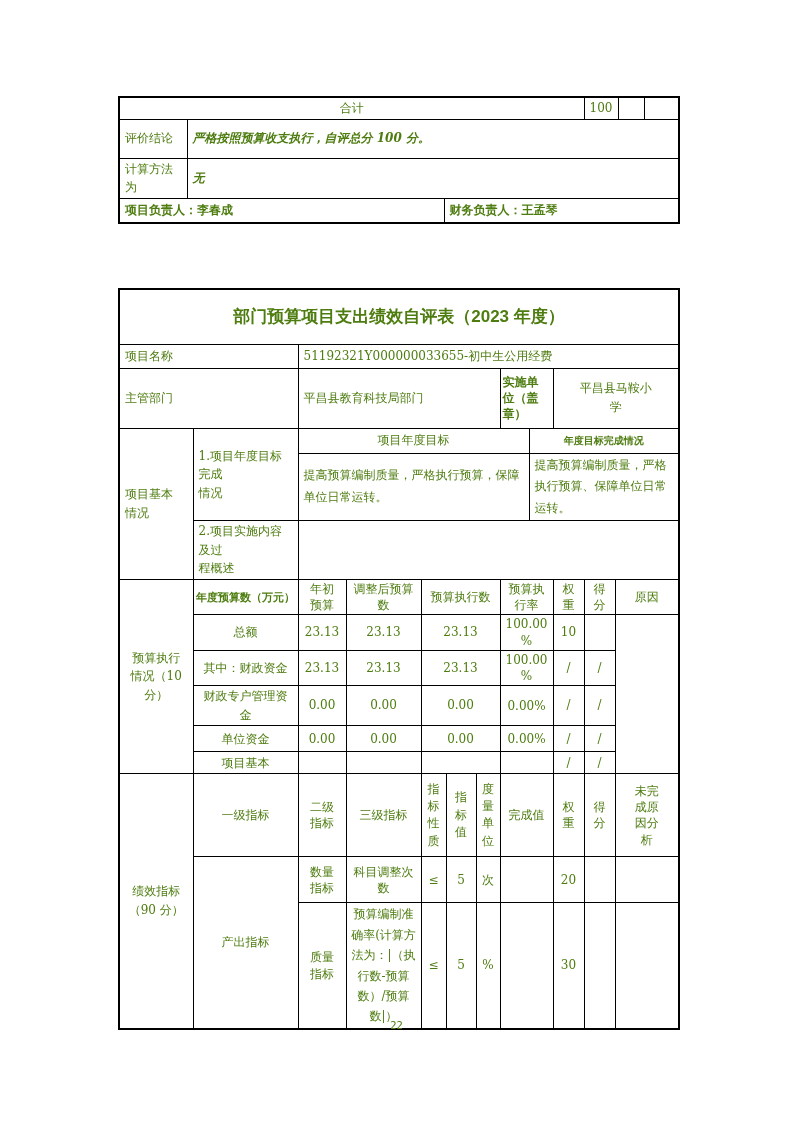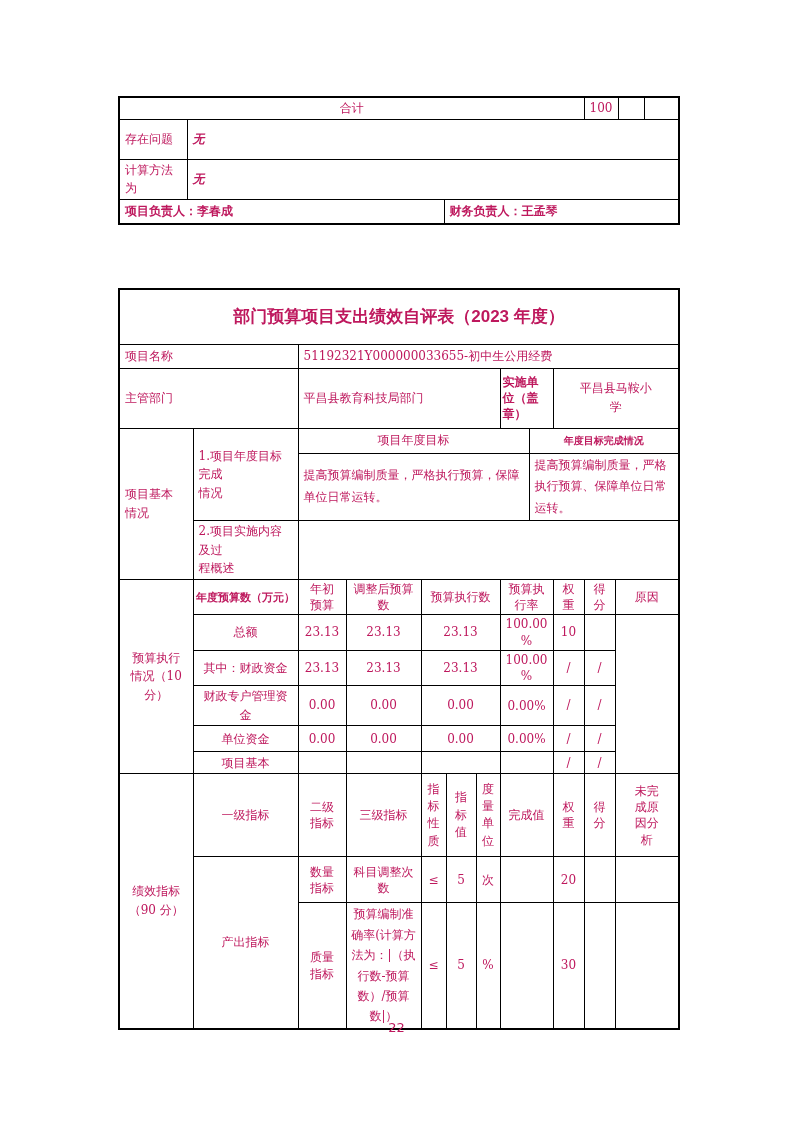--- a/index.html
+++ b/index.html
@@ -2,21 +2,21 @@
 <html><head>
 <meta charset="utf-8">
 <style>
   * { box-sizing: border-box; }
   html, body { margin: 0; padding: 0; background: #ffffff; }
   .page {
     position: relative;
     width: 793px;
     height: 1122px;
     background: #ffffff;
-    color: #be185d;
+    color: #4d7c0f;
     font-family: "DejaVu Serif", "Liberation Serif", serif;
     overflow: hidden;
   }
   table {
     border-collapse: collapse;
     table-layout: fixed;
     position: absolute;
   }
   td {
     border: 1px solid #000;
@@ -45,21 +45,21 @@
   .tight { padding: 1px 0; font-size: 11px; white-space: nowrap; font-weight: bold; }
   .hdr { line-height: 1.35; padding: 1px 2px; margin-left: 34px; }
   .vhdr { line-height: 1.45; padding: 1px 1px; }
   .tall-text { line-height: 1.8; }
   .breakall { word-break: break-all; line-height: 1.7; padding: 1px 2px; }
   .pagenum {
     position: absolute;
     left: 0; top: 1020px;
     width: 793px;
     text-align: center;
-    font-size: 13px;
+    font-size: 10px;
     font-family: "DejaVu Sans", sans-serif;
   }
 </style>
 </head>
 <body>
 
 <div class="page">
 
   <table class="t1">
     <colgroup>
@@ -70,23 +70,23 @@
         <col style="width:26px">
         <col style="width:35px">
     </colgroup>
     <tbody>
         <tr style="height:21px">
       <td colspan="3" class="center">合计</td>
       <td class="center">100</td>
       <td></td>
       <td></td>
     </tr>
-    <tr style="height:40px">
-      <td class="left">存在问题</td>
-      <td colspan="5" class="left bolditalic">无</td>
+    <tr style="height:39px">
+      <td class="left">评价结论</td>
+      <td colspan="5" class="left bolditalic">严格按照预算收支执行，自评总分 100 分。</td>
     </tr>
     <tr style="height:40px">
       <td class="left">计算方法为</td>
       <td colspan="5" class="left bolditalic">无</td>
     </tr>
     <tr style="height:25px">
       <td colspan="2" class="left hei">项目负责人：李春成</td>
       <td colspan="4" class="left hei">财务负责人：王孟琴</td>
     </tr>
   </tbody>

